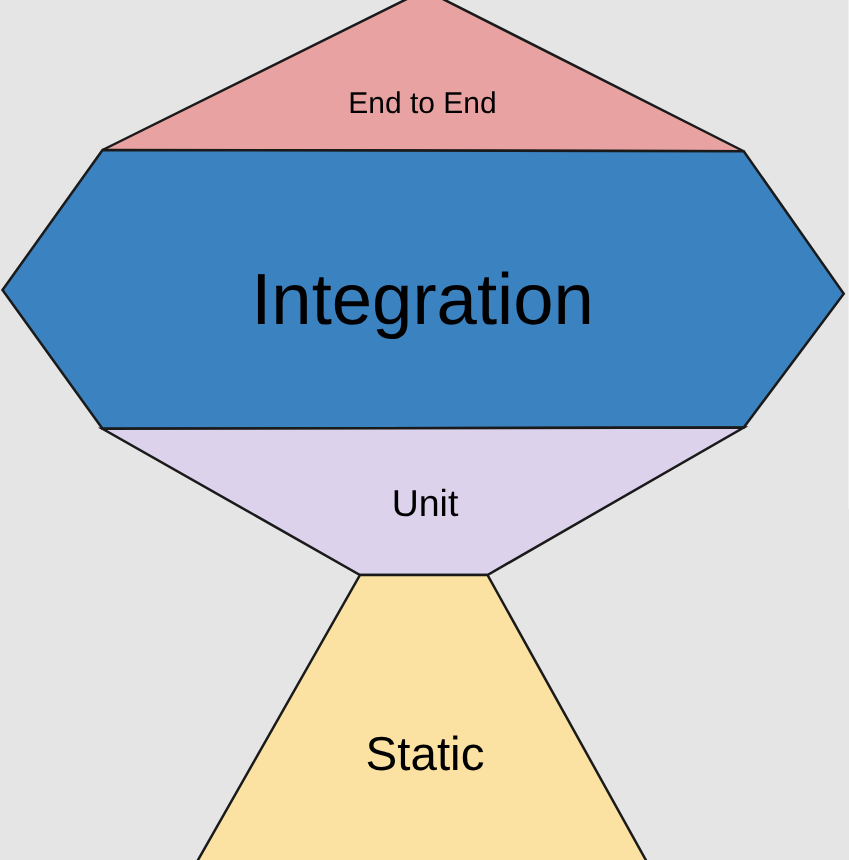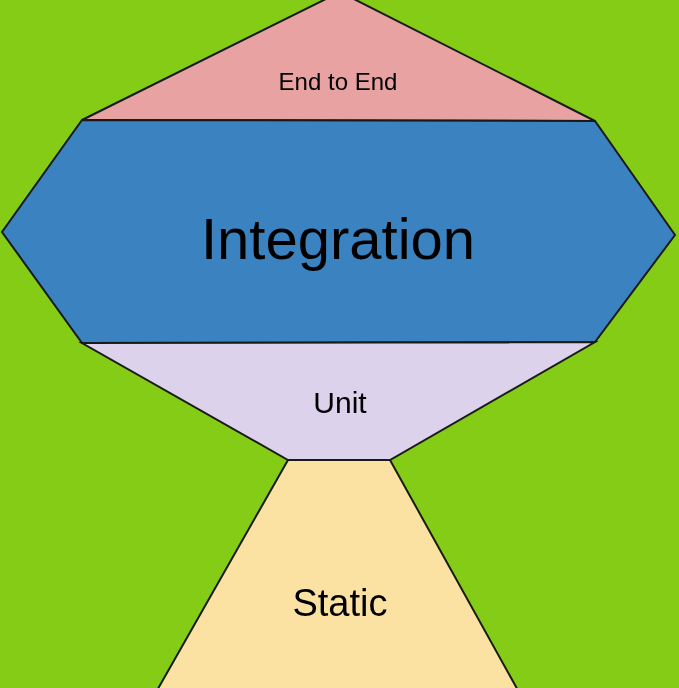--- a/index.html
+++ b/index.html
@@ -37,21 +37,21 @@
     white-space: pre;
   }
   .label-end-to-end { font-size: 24px; }
   .label-integration { font-size: 58px; }
   .label-unit        { font-size: 30px; }
   .label-static      { font-size: 38px; }
 </style>
 </head>
 <body style="background: rgb(255, 255, 255);">
 
-<div id="diagram-root" style="background: #84cc16;">
+<div id="diagram-root" style="background: #e5e5e5;">
 
   <svg id="testing-pyramid-svg" viewBox="0 0 679 688" xmlns="http://www.w3.org/2000/svg">
 
     <g>
       <polygon class="layer-shape" points="340,-8 595,121 82,120" fill="#e8a2a2" stroke="#1a1a1a" stroke-width="2"></polygon>
       <text class="layer-label label-end-to-end" x="338" y="90" font-size="24">End to End</text>
     </g>
 
     <g>
       <polygon class="layer-shape" points="82,120 595,121 675,235 595,342 82,343 2,232" fill="#3b82c0" stroke="#1a1a1a" stroke-width="2"></polygon>

